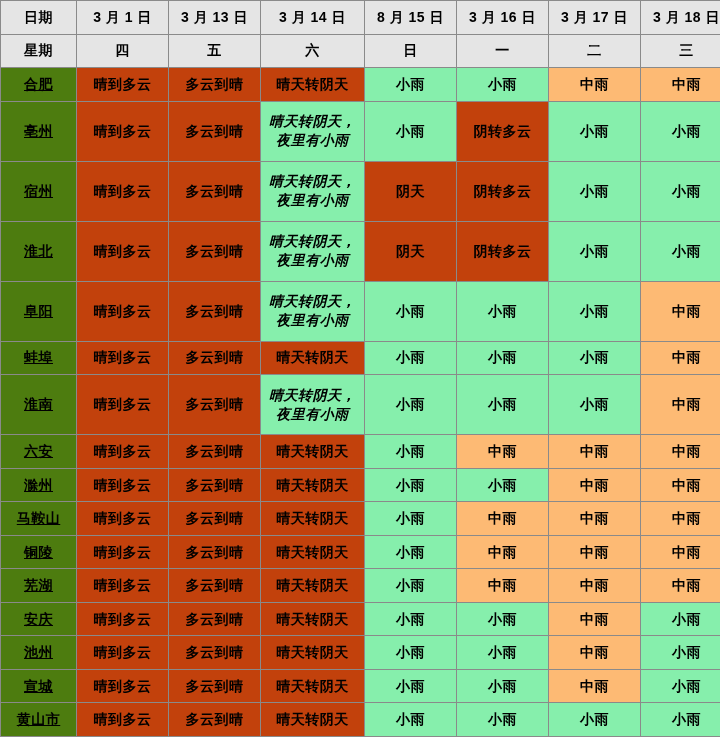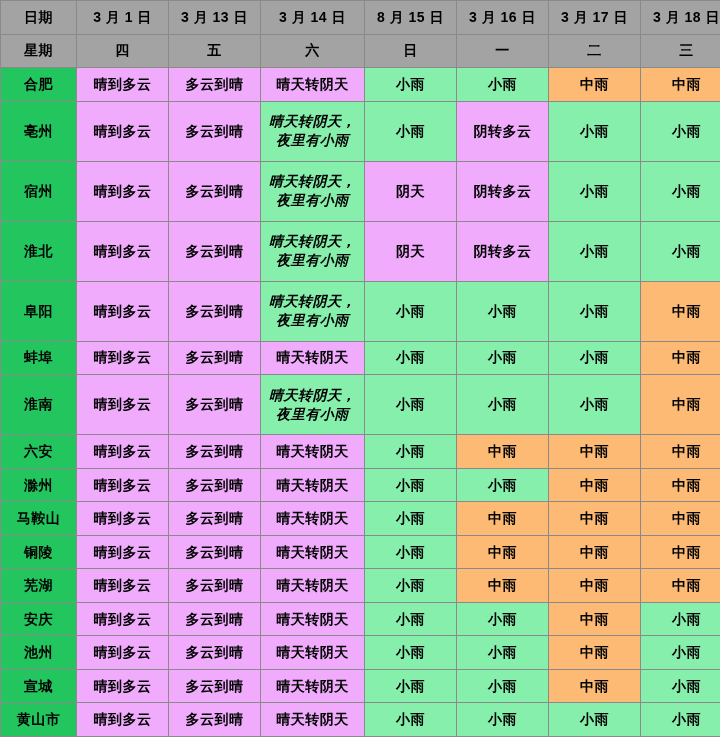--- a/index.html
+++ b/index.html
@@ -31,31 +31,32 @@
     letter-spacing: 0.5px;
   }
   
   col.c-city { width: 76px; }
   col.c-day  { width: 92px; }
   col.c-day3 { width: 104px; }
 
   td.header-cell {
     font-weight: bold;
     font-size: 15px;
-    background: #a3a3a3;
+    background: #e5e5e5;
   }
   td.city-cell {
     font-weight: bold;
     font-size: 15px;
-    background: #22c55e;
+    background: #4d7c0f;
+    text-decoration: underline;
   }
   td.data-cell {
     font-weight: bold;
   }
-  td.lvl-0 { background: #f0abfc; }
+  td.lvl-0 { background: #c2410c; }
   td.lvl-1 { background: #86efac; }
   td.lvl-2 { background: #fdba74; }
   .two-line { display: block; font-style: italic; }
 </style>
 </head>
 <body>
 
 <table id="weather-table">
   <colgroup>
     <col class="c-city">

